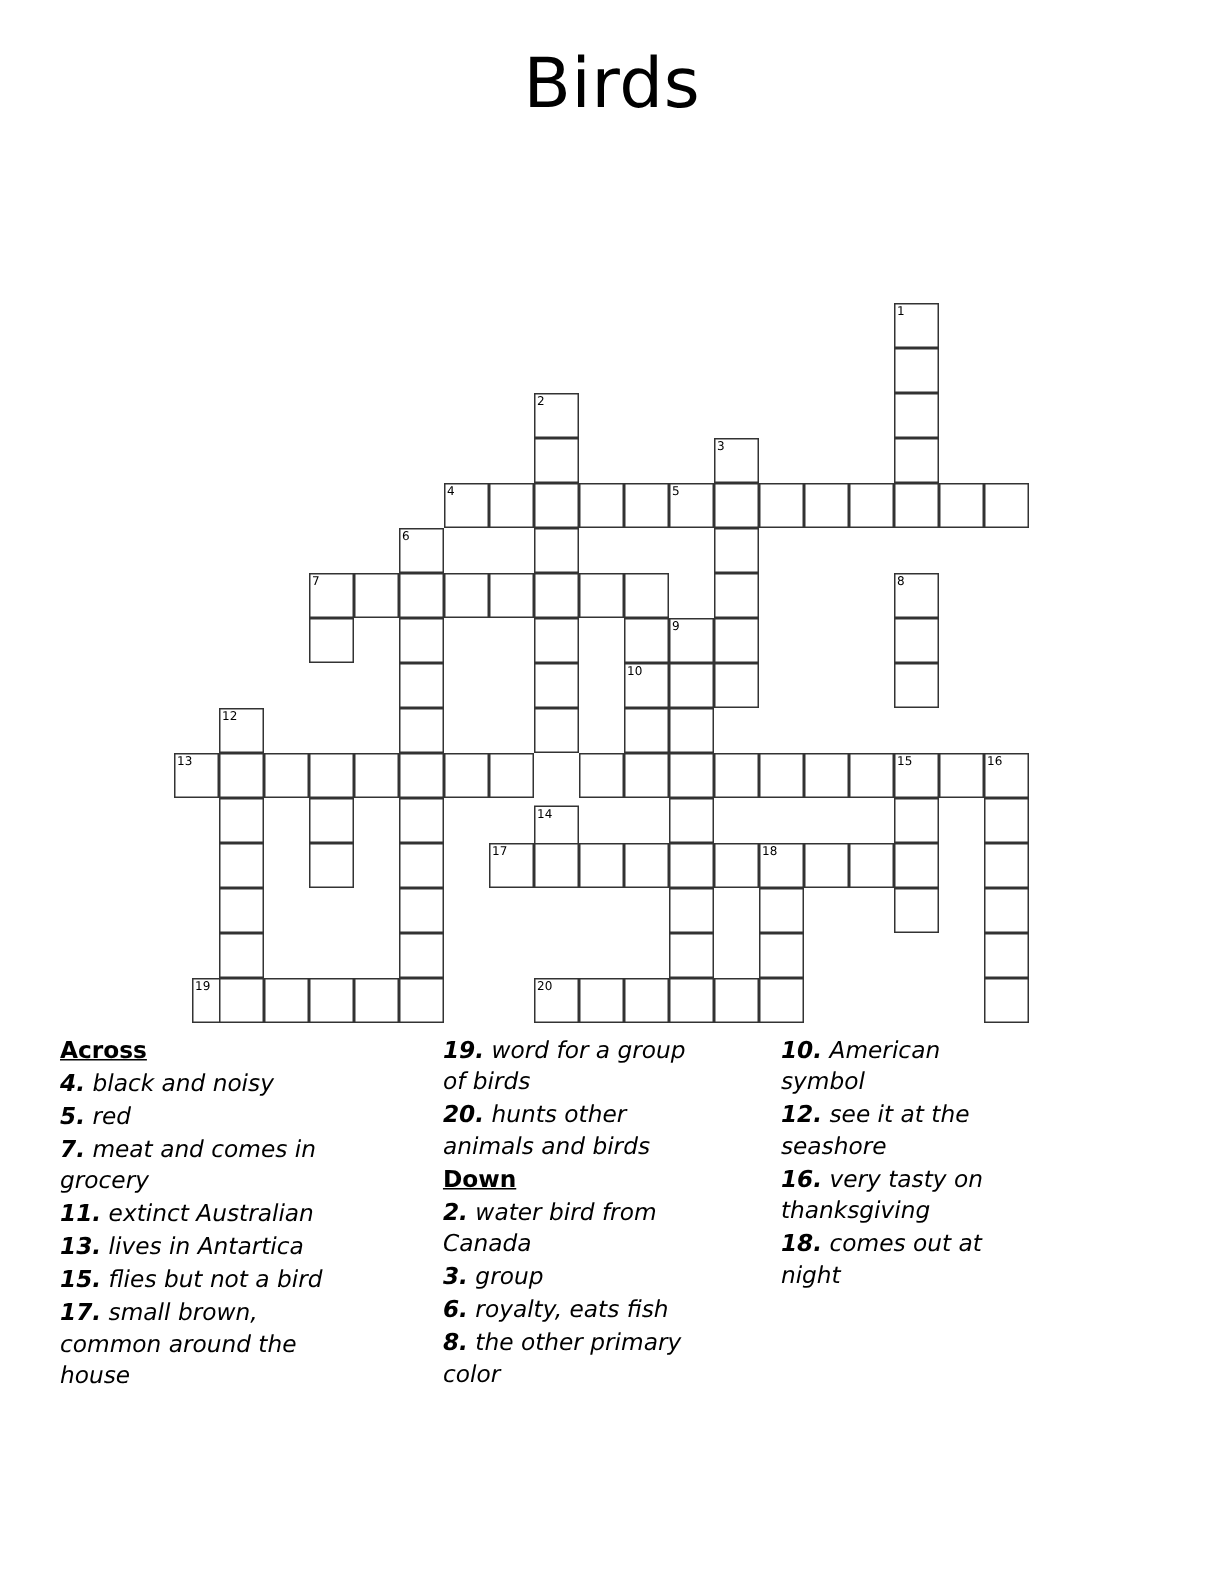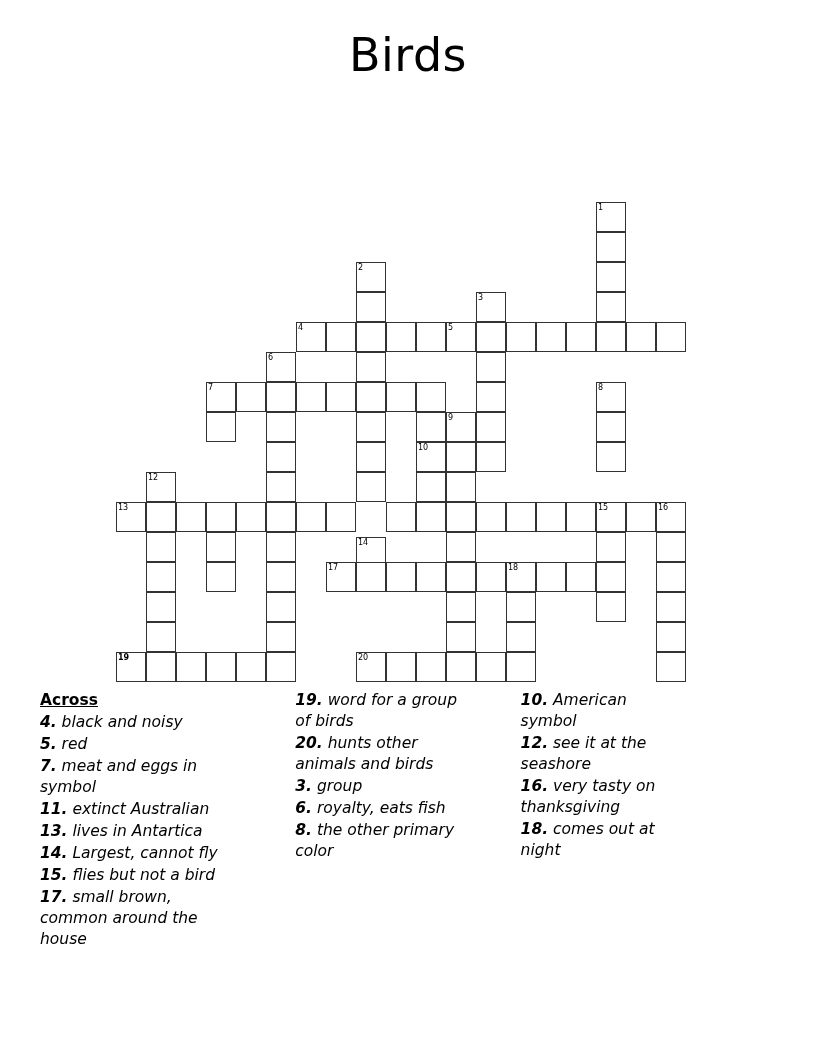--- a/index.html
+++ b/index.html
@@ -210,21 +210,21 @@
     <div class="cell" style="left: 266px; top: 498px;"></div>
     <div class="cell" style="left: 446px; top: 498px;"></div>
     <div class="cell" style="left: 506px; top: 498px;"></div>
     <div class="cell" style="left: 596px; top: 498px;"></div>
     <div class="cell" style="left: 656px; top: 498px;"></div>
     <div class="cell" style="left: 146px; top: 528px;"></div>
     <div class="cell" style="left: 266px; top: 528px;"></div>
     <div class="cell" style="left: 446px; top: 528px;"></div>
     <div class="cell" style="left: 506px; top: 528px;"></div>
     <div class="cell" style="left: 656px; top: 528px;"></div>
-    <div class="cell" style="left: 116px; top: 558px; font-weight: bold;">
+    <div class="cell" style="left: 128px; top: 558px;">
       <span class="num">19</span>
     </div>
     <div class="cell" style="left: 146px; top: 558px;"></div>
     <div class="cell" style="left: 176px; top: 558px;"></div>
     <div class="cell" style="left: 206px; top: 558px;"></div>
     <div class="cell" style="left: 236px; top: 558px;"></div>
     <div class="cell" style="left: 266px; top: 558px;"></div>
     <div class="cell" style="left: 356px; top: 558px; text-align: right;">
       <span class="num">20</span>
     </div>
@@ -235,34 +235,35 @@
     <div class="cell" style="left: 506px; top: 558px;"></div>
     <div class="cell" style="left: 656px; top: 558px;"></div>
   </div>
 
 <div id="clues">
   <div class="clue-col c1">
     <div class="section-head">Across</div>
     <div id="col1">
         <div class="clue"><b>4.</b><span> black and noisy</span></div>
         <div class="clue"><b>5.</b><span> red</span></div>
-        <div class="clue"><b>7.</b><span> meat and eggs in symbol</span></div>
+        <div class="clue"><b>7.</b><span> meat and comes in grocery</span></div>
         <div class="clue"><b>11.</b><span> extinct Australian</span></div>
         <div class="clue"><b>13.</b><span> lives in Antartica</span></div>
-        <div class="clue"><b>14.</b><span> Largest, cannot fly</span></div>
         <div class="clue"><b>15.</b><span> flies but not a bird</span></div>
         <div class="clue"><b>17.</b><span> small brown, common around the house</span></div>
       </div>
   </div>
   <div class="clue-col c2">
     <div id="col2a">
         <div class="clue"><b>19.</b><span> word for a group of birds</span></div>
         <div class="clue"><b>20.</b><span> hunts other animals and birds</span></div>
       </div>
+    <div class="section-head">Down</div>
     <div id="col2b">
+        <div class="clue"><b>2.</b><span> water bird from Canada</span></div>
         <div class="clue"><b>3.</b><span> group</span></div>
         <div class="clue"><b>6.</b><span> royalty, eats fish</span></div>
         <div class="clue"><b>8.</b><span> the other primary color</span></div>
       </div>
   </div>
   <div class="clue-col c3">
     <div id="col3">
         <div class="clue"><b>10.</b><span> American symbol</span></div>
         <div class="clue"><b>12.</b><span> see it at the seashore</span></div>
         <div class="clue"><b>16.</b><span> very tasty on thanksgiving</span></div>

